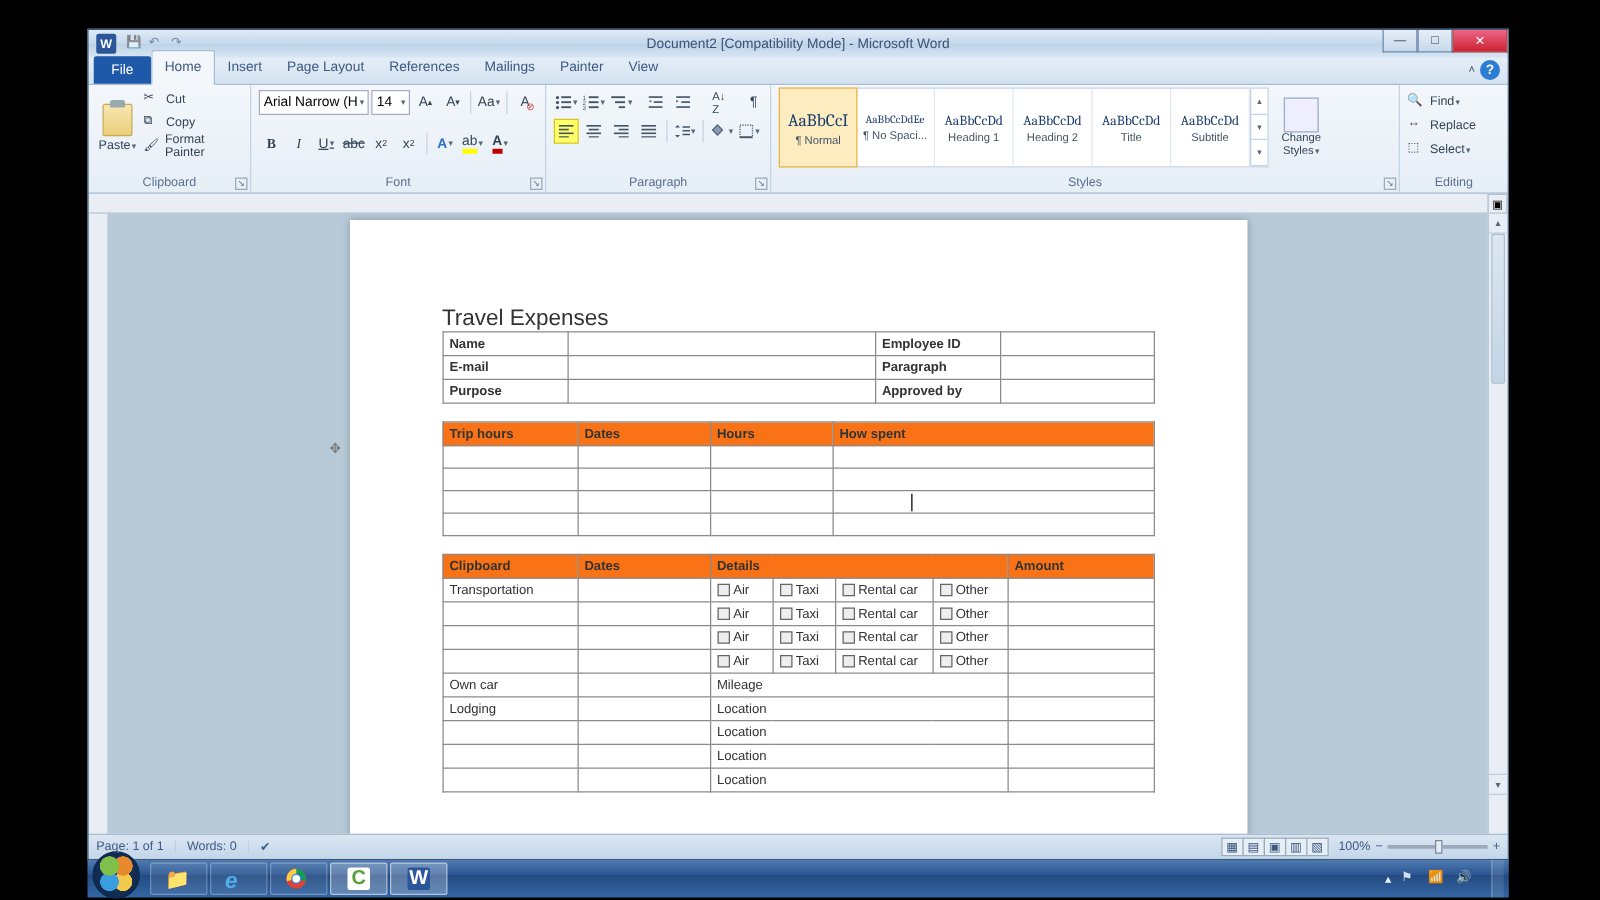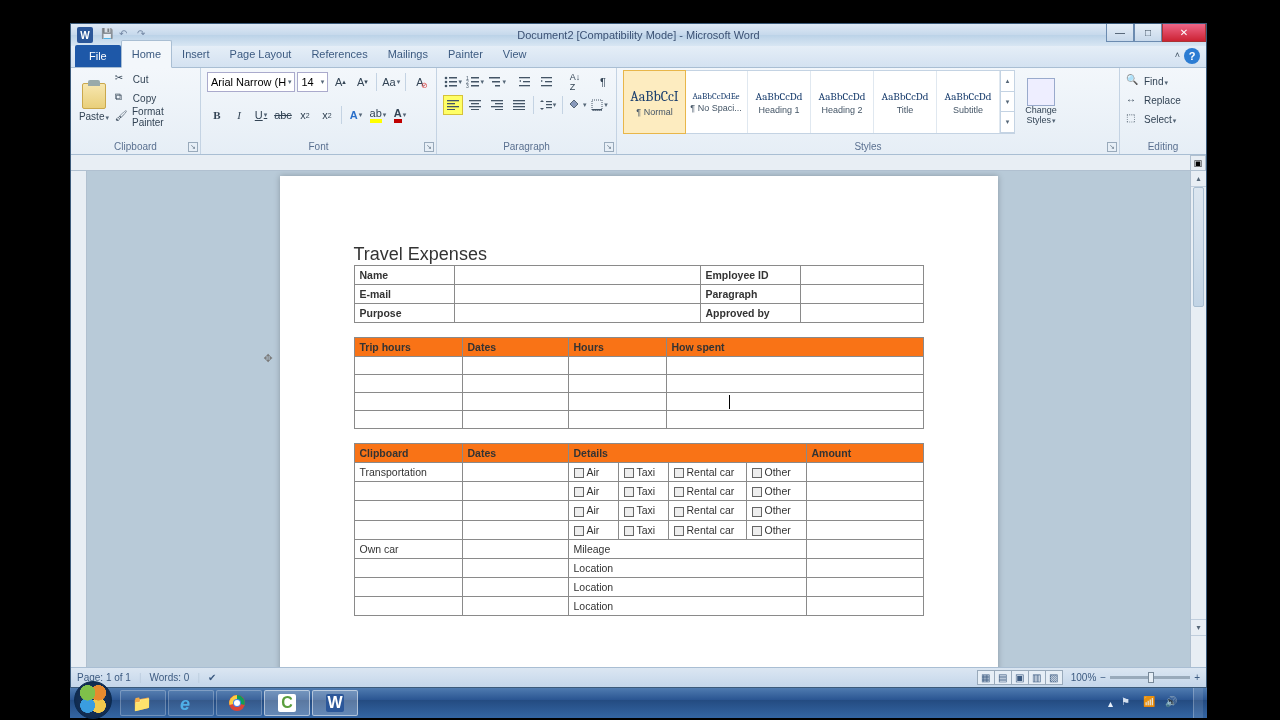--- a/index.html
+++ b/index.html
@@ -530,20 +530,26 @@
             <td><span class="cb"></span><span>Other</span></td>
             <td></td>
               </tr>
           <tr>
                 <td class="bold">Own car</td>
                 <td></td>
                 <td colspan="4">Mileage</td>
                 <td></td>
               </tr>
           <tr>
+                <td class="bold">Lodging</td>
+                <td></td>
+                <td colspan="4">Location</td>
+                <td></td>
+              </tr>
+          <tr>
                 <td></td>
                 <td></td>
                 <td colspan="4">Location</td>
                 <td></td>
               </tr>
           <tr>
                 <td></td>
                 <td></td>
                 <td colspan="4">Location</td>
                 <td></td>

